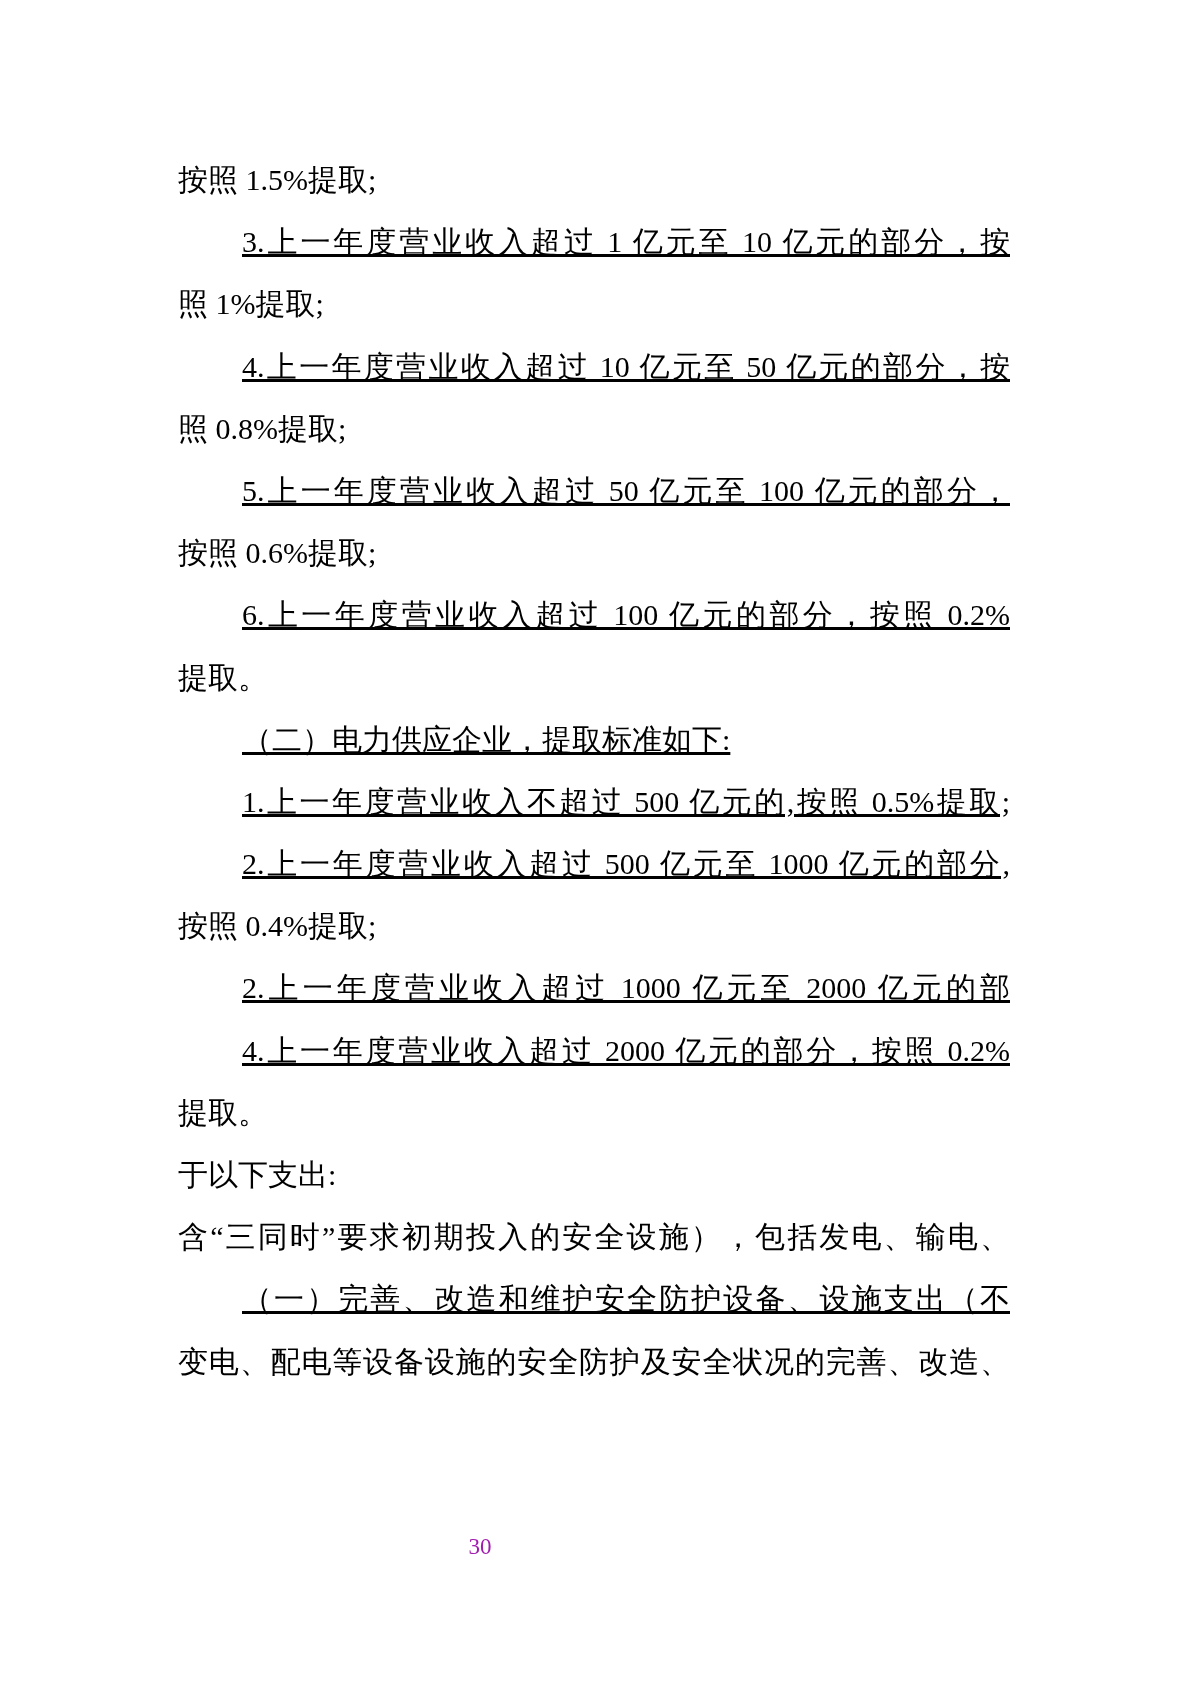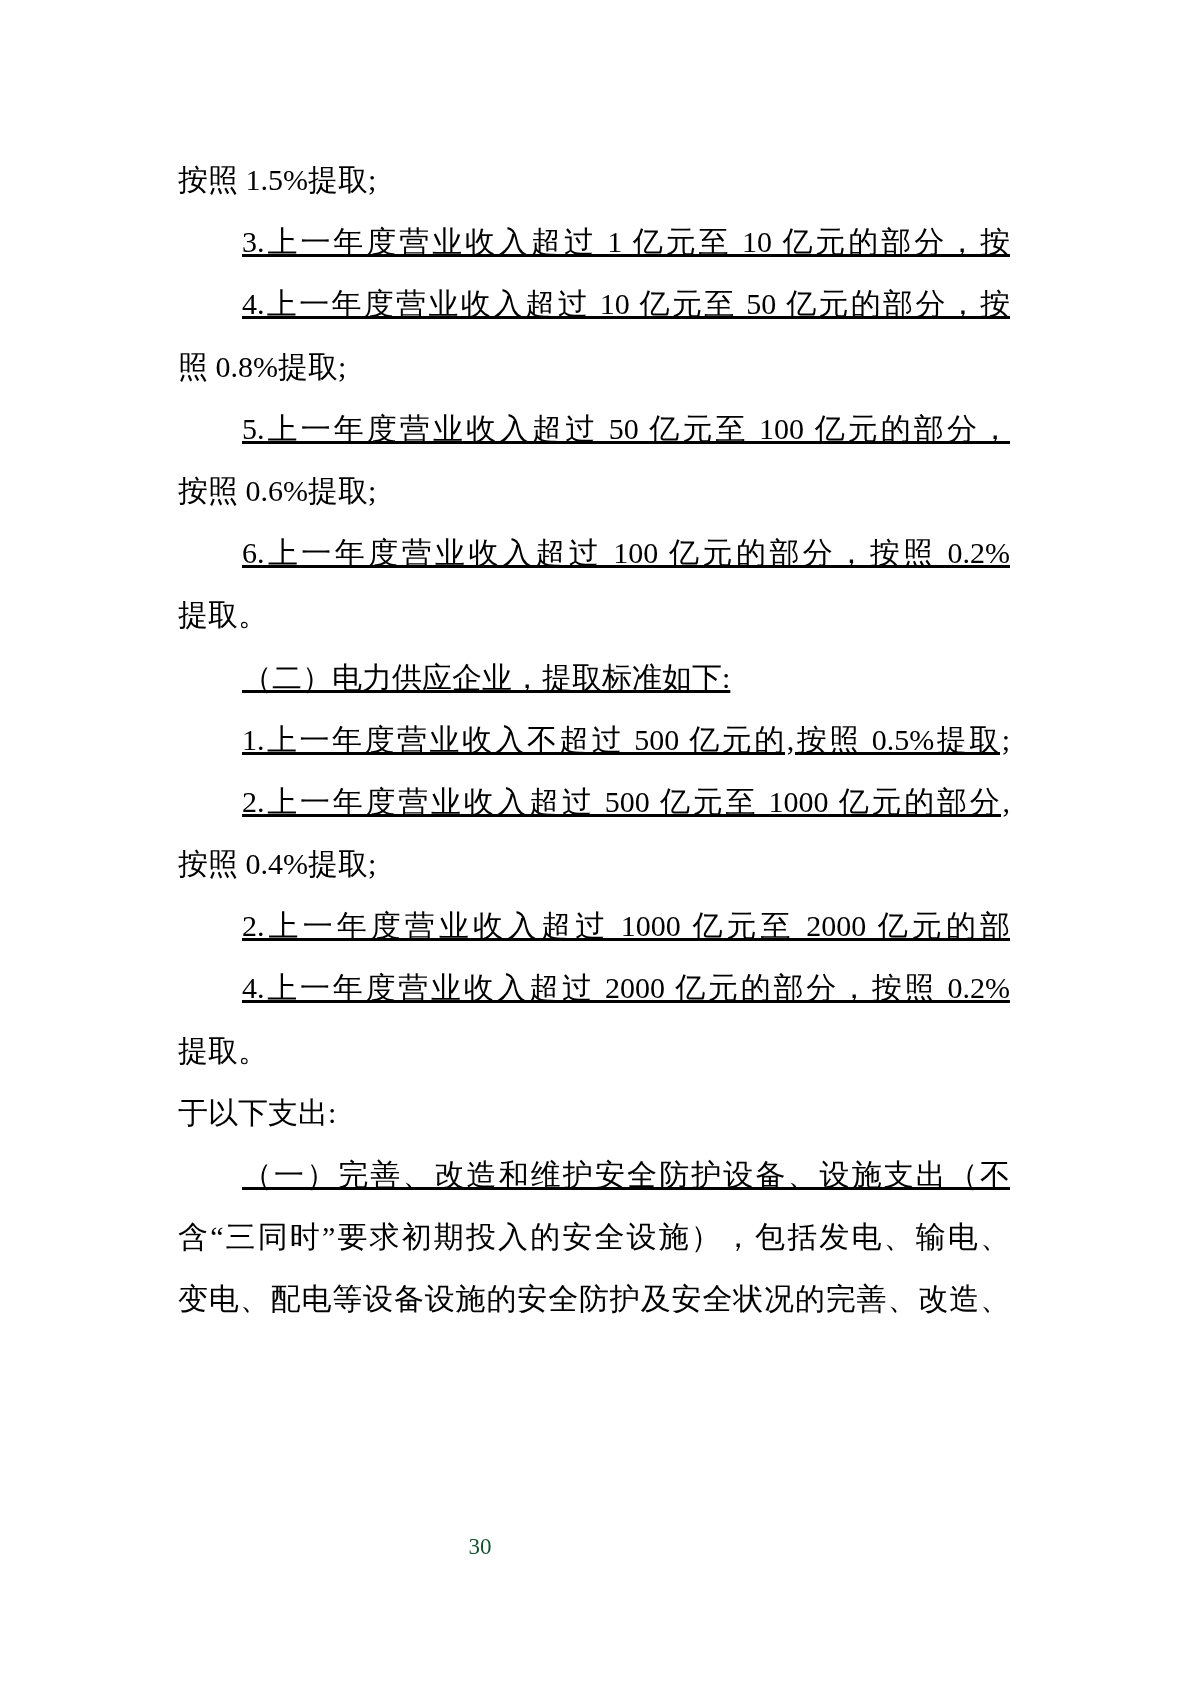--- a/index.html
+++ b/index.html
@@ -41,42 +41,43 @@
   .bold {
     font-weight: bold;
   }
   .footer {
     position: absolute;
     left: 0;
     top: 1534px;
     width: 960px;
     text-align: center;
     font-size: 23px;
-    color: #14532d;
+    color: #a21caf;
   }
 </style>
 </head>
 <body>
 
 <div class="page">
   <div class="content">
       <div class="line">按照 1.5%提取;</div>
       <div class="line indent fill">3.上一年度营业收入超过 1 亿元至 10 亿元的部分，按</div>
+      <div class="line">照 1%提取;</div>
       <div class="line indent fill">4.上一年度营业收入超过 10 亿元至 50 亿元的部分，按</div>
       <div class="line">照 0.8%提取;</div>
       <div class="line indent fill">5.上一年度营业收入超过 50 亿元至 100 亿元的部分，</div>
       <div class="line">按照 0.6%提取;</div>
       <div class="line indent fill">6.上一年度营业收入超过 100 亿元的部分，按照 0.2%</div>
       <div class="line">提取。</div>
       <div class="line indent">（二）电力供应企业，提取标准如下:</div>
       <div class="line indent fill">1.上一年度营业收入不超过 500 亿元的,按照 0.5%提取;</div>
       <div class="line indent fill">2.上一年度营业收入超过 500 亿元至 1000 亿元的部分,</div>
       <div class="line">按照 0.4%提取;</div>
       <div class="line indent fill">2.上一年度营业收入超过 1000 亿元至 2000 亿元的部</div>
       <div class="line indent fill">4.上一年度营业收入超过 2000 亿元的部分，按照 0.2%</div>
       <div class="line">提取。</div>
       <div class="line">于以下支出:</div>
+      <div class="line fill">含“三同时”要求初期投入的安全设施），包括发电、输电、</div>
       <div class="line indent fill">（一）完善、改造和维护安全防护设备、设施支出（不</div>
-      <div class="line fill">含“三同时”要求初期投入的安全设施），包括发电、输电、</div>
       <div class="line fill">变电、配电等设备设施的安全防护及安全状况的完善、改造、</div>
     </div>
   <div class="footer">30</div>
 </div>
 
 </body></html>

